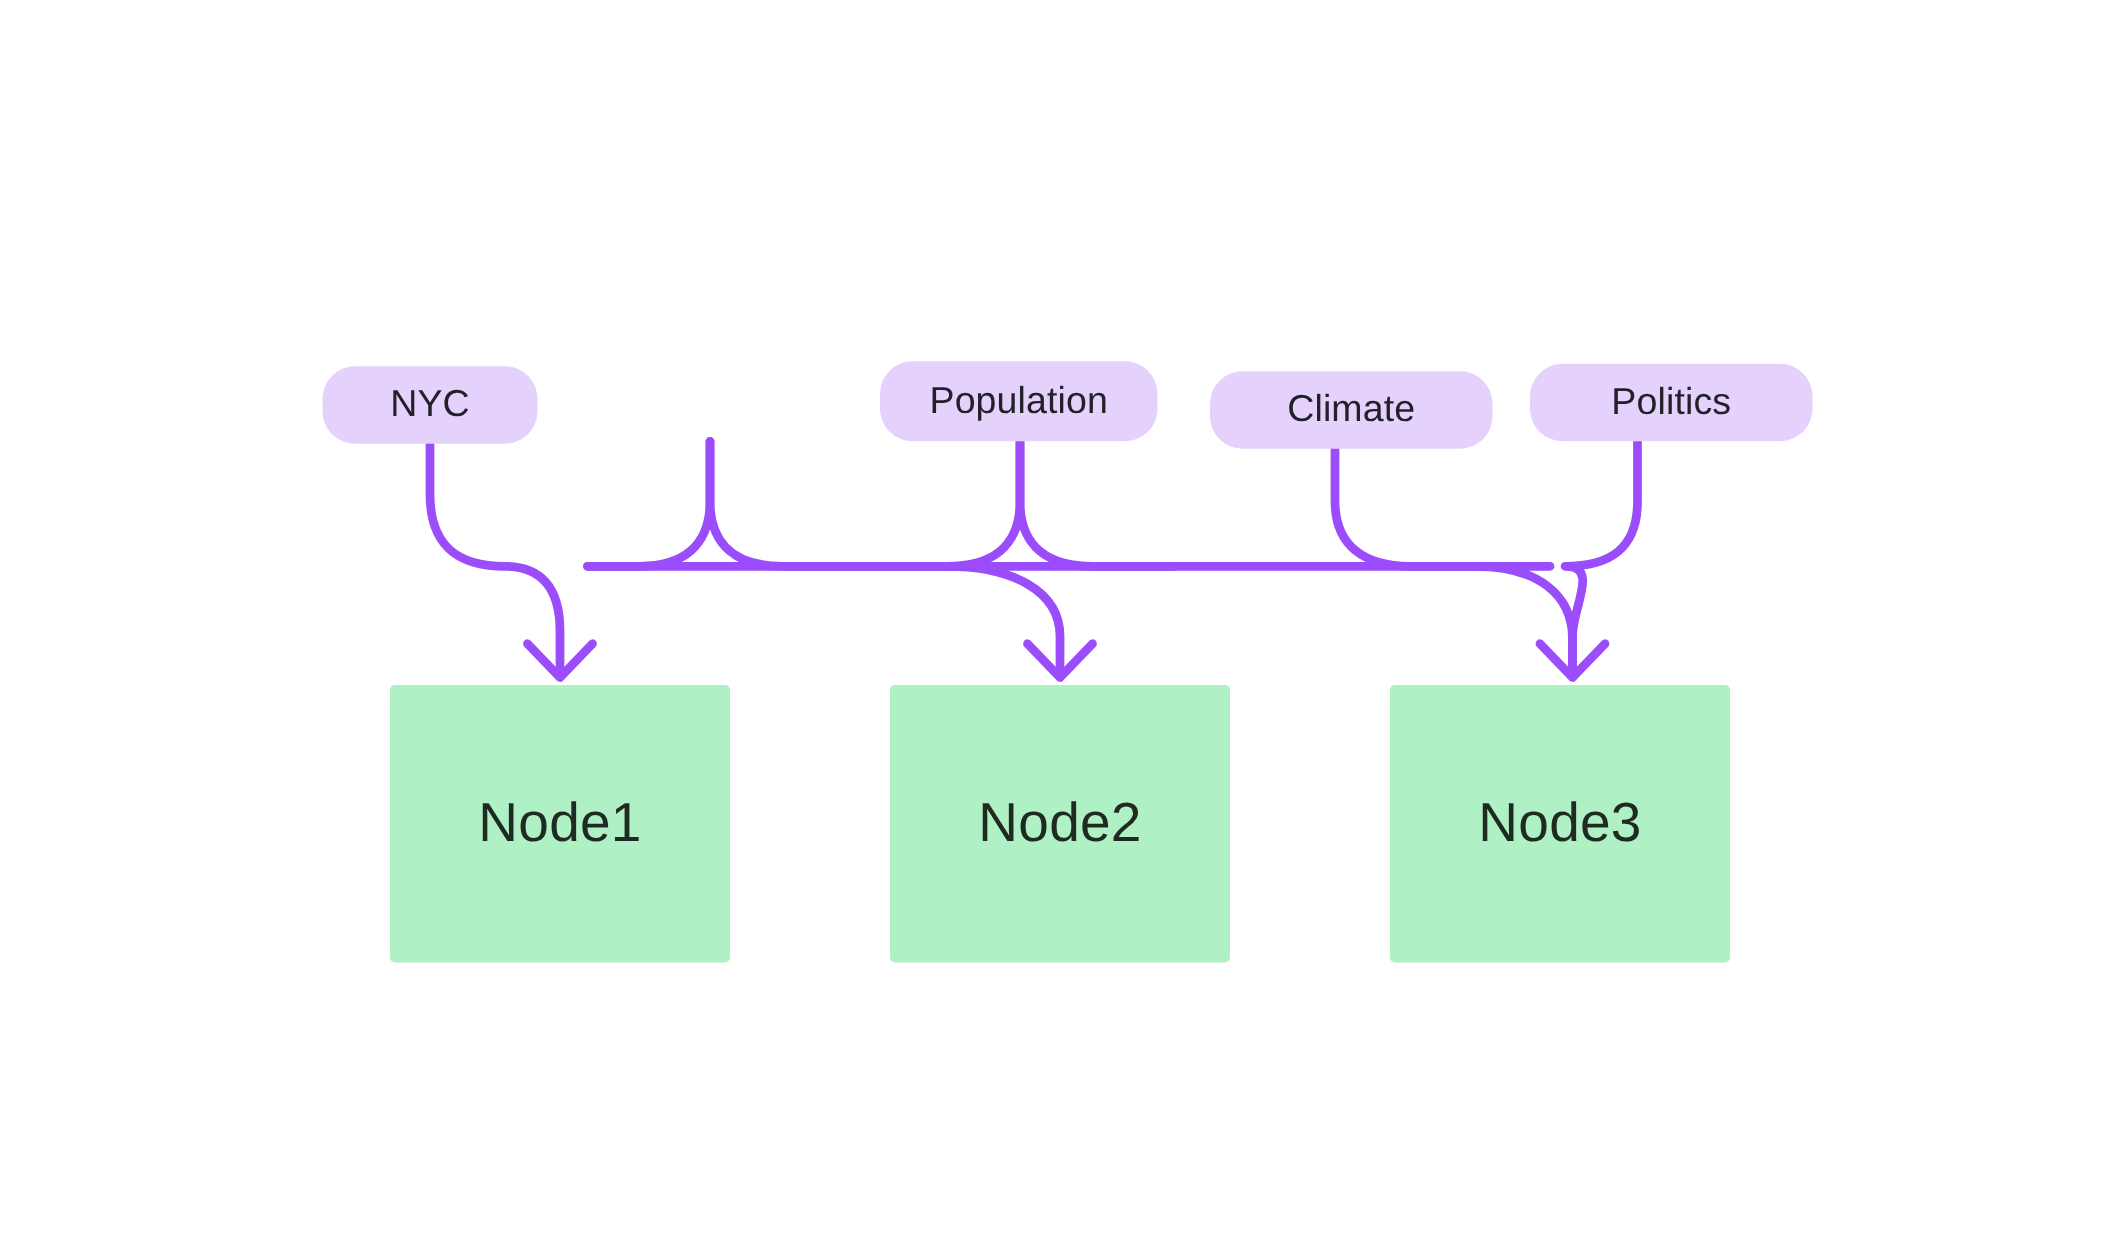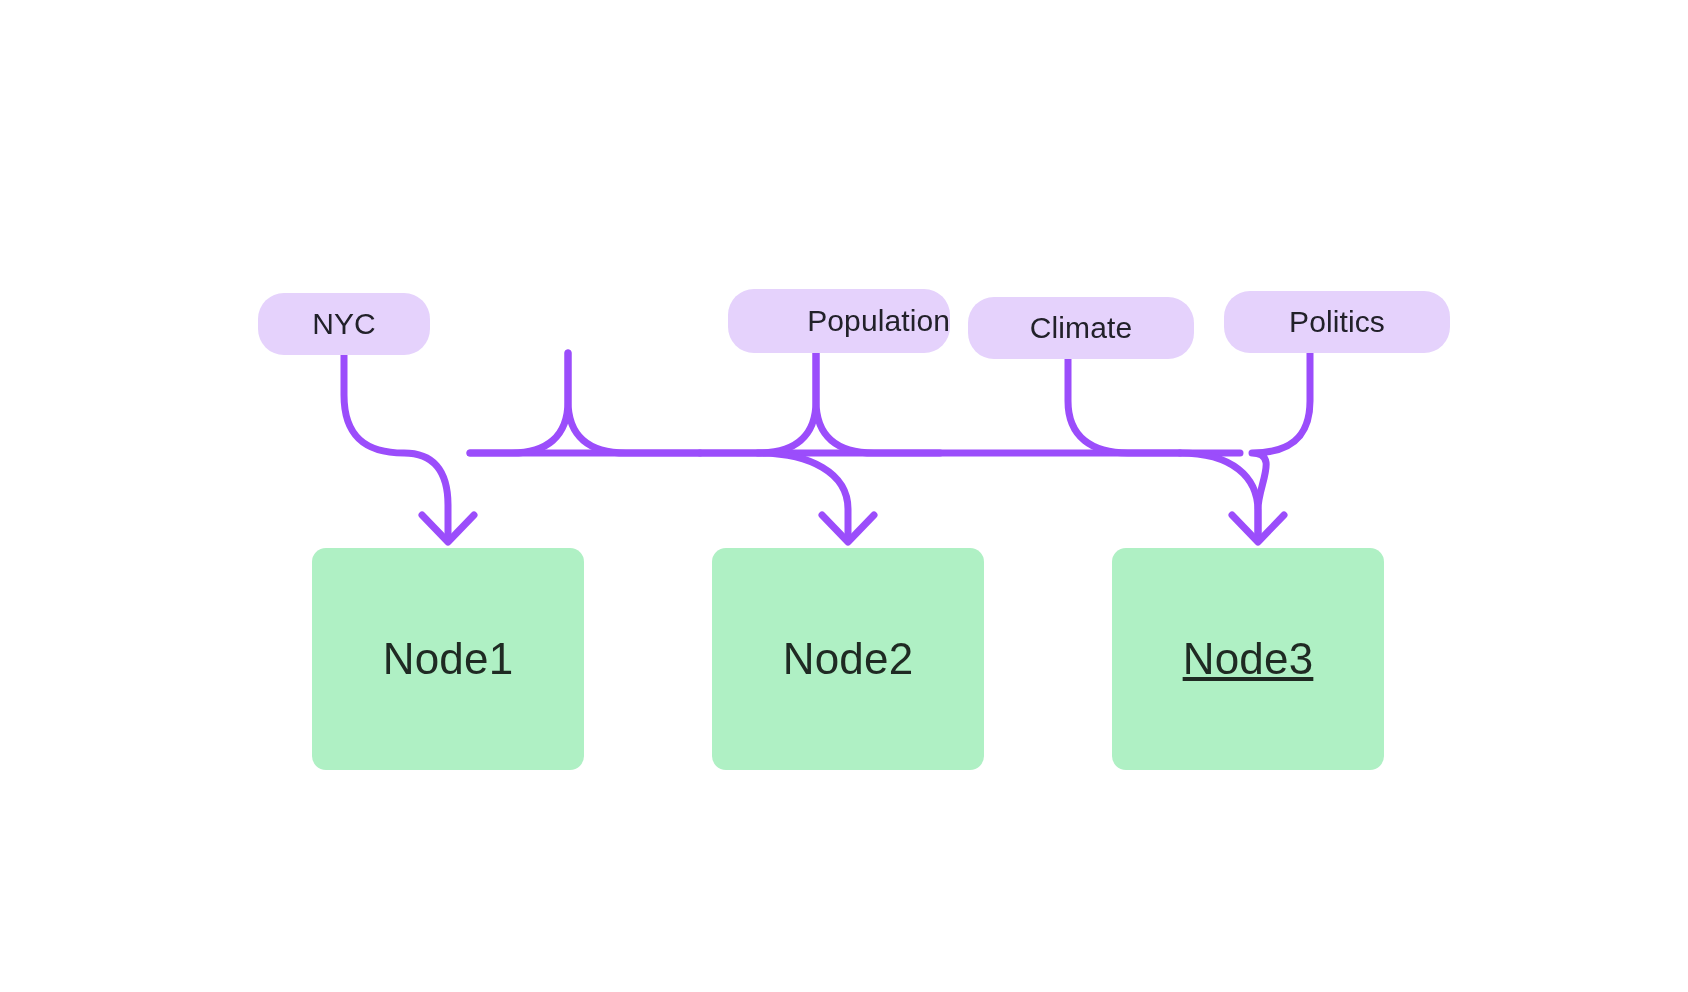--- a/index.html
+++ b/index.html
@@ -45,21 +45,21 @@
     white-space: nowrap;
     z-index: 3;
   }
   .node {
     position: absolute;
     box-sizing: border-box;
     display: flex;
     align-items: center;
     justify-content: center;
     background: #aff0c4;
-    border-radius: 14px;
+    border-radius: 4px;
     color: #1f2a23;
     font-size: 44px;
     font-weight: 400;
     letter-spacing: 0.2px;
     line-height: 1;
     white-space: nowrap;
     z-index: 2;
   }
 </style>
 </head>
@@ -96,37 +96,37 @@
       <path d="M 822 482 L 848 509 L 874 482"></path>
       <path d="M 1232 482 L 1258 509 L 1284 482"></path>
     </g>
   </svg>
 
   <div class="chip" style="left:258px; top:260px; width:172px; height:62px;">
     <span>NYC</span>
   </div>
 
 
-  <div class="chip" style="left:728px; top:256px; width:222px; height:64px;justify-content:flex-end;">
+  <div class="chip" style="left:704px; top:256px; width:222px; height:64px;">
     <span>Population</span>
   </div>
 
   <div class="chip" style="left:968px; top:264px; width:226px; height:62px;">
     <span>Climate</span>
   </div>
 
   <div class="chip" style="left:1224px; top:258px; width:226px; height:62px;">
     <span>Politics</span>
   </div>
 
   <div class="node" style="left:312px; top:515px; width:272px; height:222px;">
     <span>Node1</span>
   </div>
 
   <div class="node" style="left:712px; top:515px; width:272px; height:222px;">
     <span>Node2</span>
   </div>
 
-  <div class="node" style="left:1112px; top:515px; width:272px; height:222px;text-decoration:underline;">
+  <div class="node" style="left:1112px; top:515px; width:272px; height:222px;">
     <span>Node3</span>
   </div>
 
 </div>
 
 </body></html>

